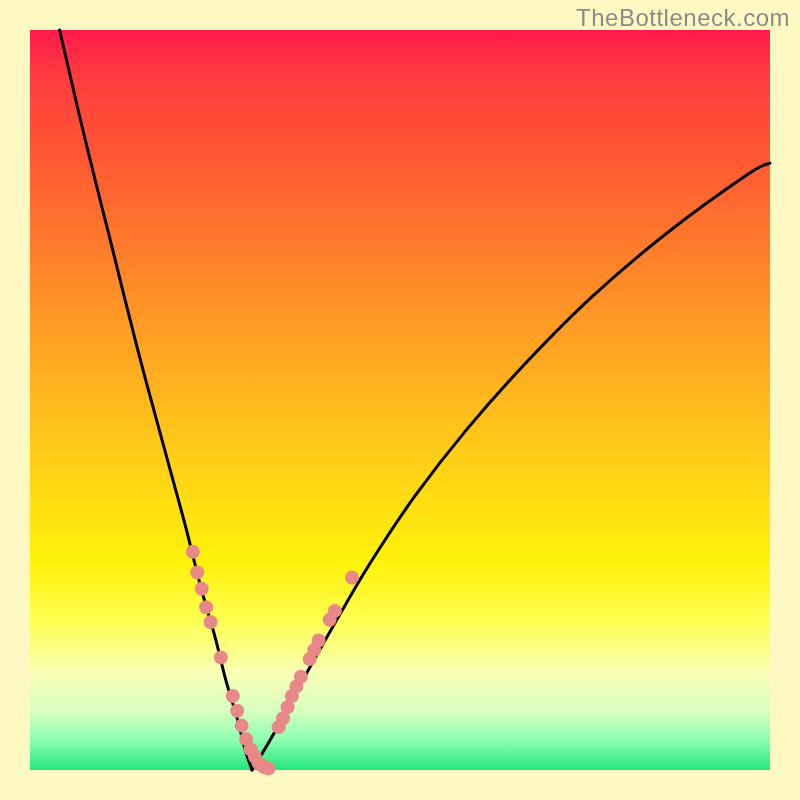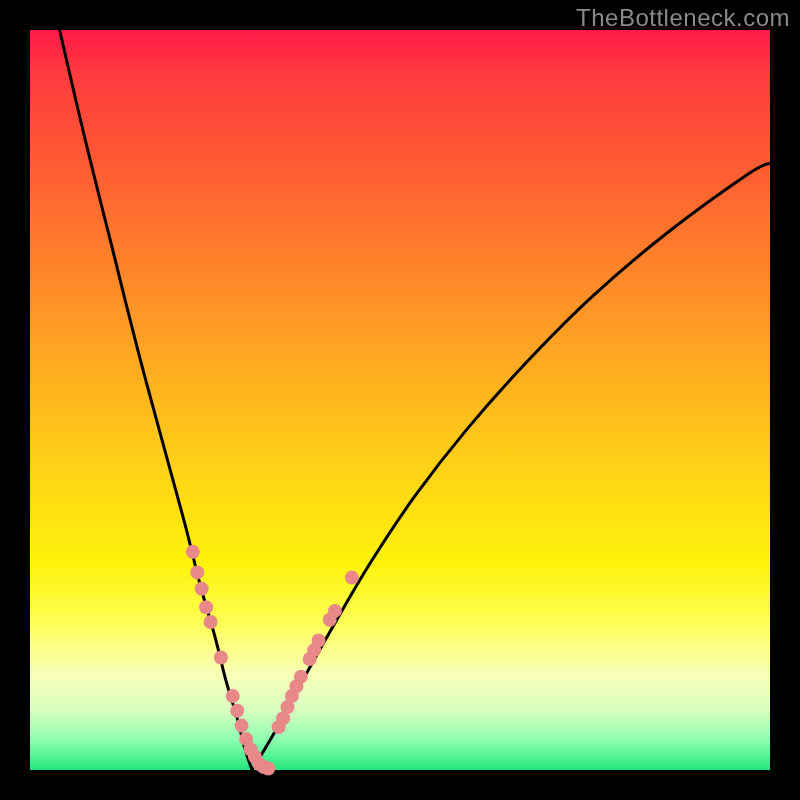--- a/index.html
+++ b/index.html
@@ -5,21 +5,21 @@
   html, body {
     margin: 0;
     padding: 0;
     width: 800px;
     height: 800px;
     overflow: hidden;
   }
   .frame {
     width: 800px;
     height: 800px;
-    background: #000000;
+    background: #fef9c3;
     position: relative;
   }
   .plot-area {
     position: absolute;
     left: 30px;
     top: 30px;
     width: 740px;
     height: 740px;
     background: linear-gradient(to bottom,
       #ff1a4a 0%,

